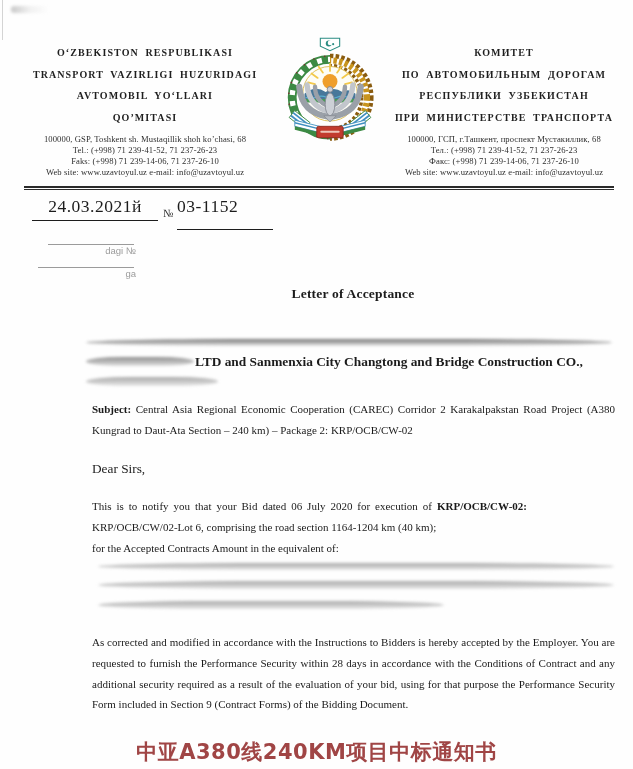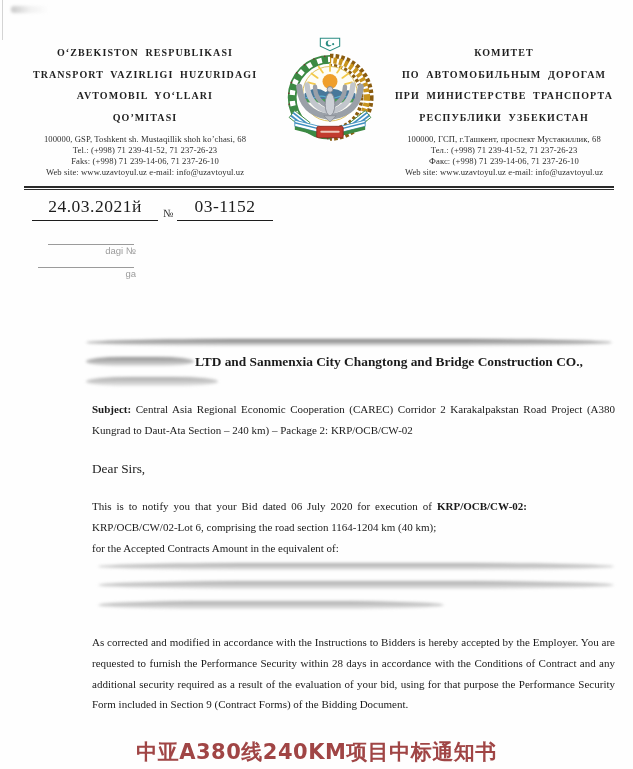--- a/index.html
+++ b/index.html
@@ -25,21 +25,21 @@
   .emblem { position:absolute; left:286px; top:34px; width:88px; height:116px; }
 
   .rule { position:absolute; left:24px; top:186px; width:590px; height:4px;
     border-top:2px solid #2b2b2b; border-bottom:1px solid #2b2b2b; }
 
   
   .ref-date { position:absolute; left:32px; top:196px; width:126px; font-size:17.5px;
     border-bottom:1.5px solid #1d1d1d; text-align:center; padding-bottom:3px; letter-spacing:.5px; }
   .ref-no-sign { position:absolute; left:163px; top:207px; font-size:11px; color:#2a2a2a; }
   .ref-number { position:absolute; left:177px; top:196px; width:96px; font-size:17.5px;
-    border-bottom:1.5px solid #1d1d1d; text-align:center; padding-bottom:3px; letter-spacing:.5px; }
+    border-bottom:1.5px solid #1d1d1d; text-align:left; padding-bottom:12px; letter-spacing:.5px; }
   .dagi-row { position:absolute; left:36px; top:233px; font-family:"Liberation Sans","DejaVu Sans",sans-serif;
     font-size:9.5px; color:#9b9b9b; display:flex; align-items:flex-end;flex-direction:column; }
   .dagi-blank { display:inline-block; border-bottom:1px solid #9b9b9b; height:12px; }
   .dagi-blank.b1 { width:86px; margin-right:2px; }
   .dagi-blank.b2 { width:96px; margin:0 2px; }
 
   
   .letter-title { position:absolute; left:92px; top:286px; width:522px; text-align:center;
     font-weight:bold; font-size:13.5px; letter-spacing:.2px; }
 
@@ -159,22 +159,22 @@
       <path d="M10 99 L50 109 L90 99" fill="none" stroke="#3f8fc0" stroke-width="1.6"></path>
       <path d="M10 103 L50 113 L90 103 L90 107 L50 117 L10 107 Z" fill="#3c8a44"></path>
       <rect x="35" y="103" width="30" height="13" rx="2" fill="#c23b2e" stroke="#8d2a20" stroke-width="1"></rect>
       <rect x="39" y="108" width="22" height="2.4" rx="1.2" fill="#f4ddd0" opacity=".85"></rect>
     </svg>
   </div>
 
   <div class="lh-right">
     <div class="lh-title-line">КОМИТЕТ</div>
     <div class="lh-title-line">ПО  АВТОМОБИЛЬНЫМ  ДОРОГАМ</div>
+    <div class="lh-title-line">РЕСПУБЛИКИ  УЗБЕКИСТАН</div>
     <div class="lh-title-line">ПРИ  МИНИСТЕРСТВЕ ТРАНСПОРТА</div>
-    <div class="lh-title-line">РЕСПУБЛИКИ  УЗБЕКИСТАН</div>
     <div class="lh-address">
       <div>100000, ГСП, г.Ташкент, проспект Мустакиллик, 68</div>
       <div>Тел.: (+998) 71 239-41-52, 71 237-26-23</div>
       <div>Факс: (+998) 71 239-14-06, 71 237-26-10</div>
       <div>Web site: www.uzavtoyul.uz  e-mail: info@uzavtoyul.uz</div>
     </div>
   </div>
 
   <div class="rule"></div>
 
@@ -182,20 +182,21 @@
   <div class="ref-no-sign">№</div>
   <div class="ref-number">03-1152</div>
 
   <div class="dagi-row">
     <span class="dagi-blank b1"></span>
     <span>dagi №</span>
     <span class="dagi-blank b2"></span>
     <span>ga</span>
   </div>
 
+  <div class="letter-title">Letter of Acceptance</div>
 
   <div class="redact" style="left:86px; top:339px; width:526px; height:7px;"></div>
   <div class="addressee">
     <span class="inline-redact"></span><span class="bold">LTD and Sanmenxia City Changtong and Bridge Construction CO.,</span>
   </div>
   <div class="redact light" style="left:86px; top:377px; width:132px; height:9px;"></div>
 
   <div class="para subject-block">
     <b>Subject:</b><span> Central Asia Regional Economic Cooperation (CAREC) Corridor 2 Karakalpakstan Road Project (A380 Kungrad to Daut-Ata Section – 240 km) – Package 2: KRP/OCB/CW-02</span>
   </div>

